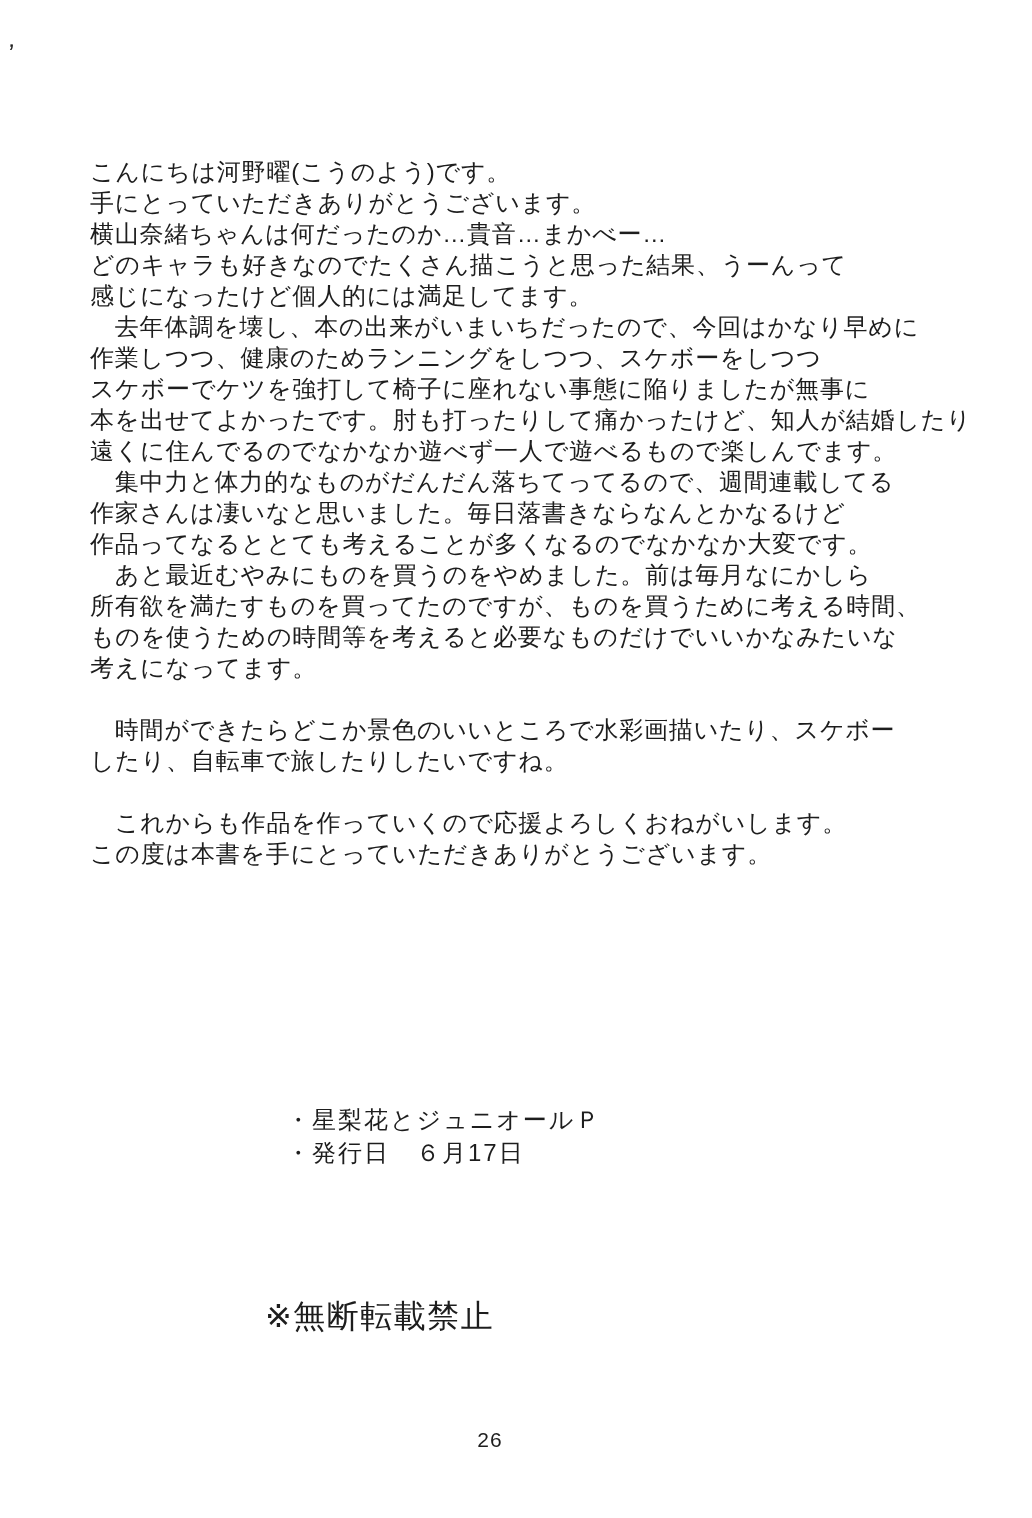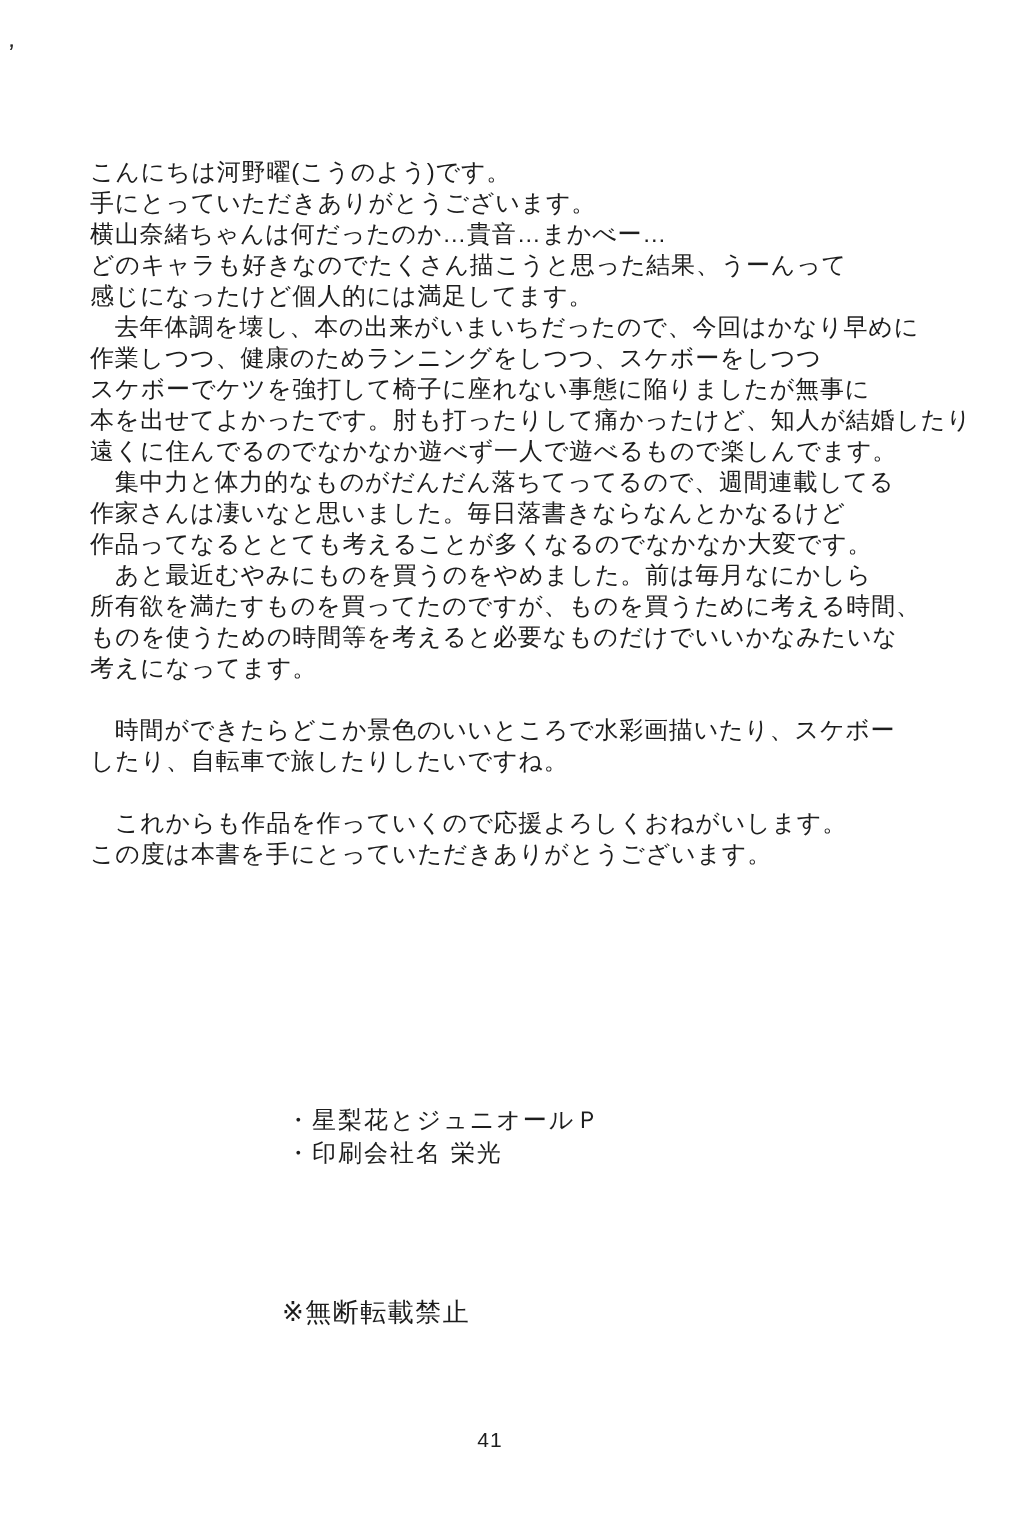--- a/index.html
+++ b/index.html
@@ -47,23 +47,23 @@
     top: 1103px;
     width: 600px;
     font-size: 24px;
     line-height: 33px;
     letter-spacing: 2px;
     white-space: pre;
     color: #1d1d1d;
   }
   .reprint-note {
     position: absolute;
-    left: 282px;
+    left: 265px;
     top: 1295px;
-    font-size: 26px;
+    font-size: 32px;
     letter-spacing: 1.5px;
     white-space: pre;
     color: #1d1d1d;
   }
   .page-number {
     position: absolute;
     left: 0;
     top: 1428px;
     width: 980px;
     text-align: center;
@@ -81,19 +81,19 @@
 </style>
 </head>
 <body>
 
 <div class="page">
 
   <span class="stray-mark">’</span>
 
   <div class="afterword"><div class="tline">こんにちは河野曜(こうのよう)です。</div><div class="tline">手にとっていただきありがとうございます。</div><div class="tline">横山奈緒ちゃんは何だったのか…貴音…まかべー…</div><div class="tline">どのキャラも好きなのでたくさん描こうと思った結果、うーんって</div><div class="tline">感じになったけど個人的には満足してます。</div><div class="tline">　去年体調を壊し、本の出来がいまいちだったので、今回はかなり早めに</div><div class="tline">作業しつつ、健康のためランニングをしつつ、スケボーをしつつ</div><div class="tline">スケボーでケツを強打して椅子に座れない事態に陥りましたが無事に</div><div class="tline">本を出せてよかったです。肘も打ったりして痛かったけど、知人が結婚したり</div><div class="tline">遠くに住んでるのでなかなか遊べず一人で遊べるもので楽しんでます。</div><div class="tline">　集中力と体力的なものがだんだん落ちてってるので、週間連載してる</div><div class="tline">作家さんは凄いなと思いました。毎日落書きならなんとかなるけど</div><div class="tline">作品ってなるととても考えることが多くなるのでなかなか大変です。</div><div class="tline">　あと最近むやみにものを買うのをやめました。前は毎月なにかしら</div><div class="tline">所有欲を満たすものを買ってたのですが、ものを買うために考える時間、</div><div class="tline">ものを使うための時間等を考えると必要なものだけでいいかなみたいな</div><div class="tline">考えになってます。</div><div class="tline">&nbsp;</div><div class="tline">　時間ができたらどこか景色のいいところで水彩画描いたり、スケボー</div><div class="tline">したり、自転車で旅したりしたいですね。</div><div class="tline">&nbsp;</div><div class="tline">　これからも作品を作っていくので応援よろしくおねがいします。</div><div class="tline">この度は本書を手にとっていただきありがとうございます。</div></div>
 
-  <div class="colophon"><div class="tline">・星梨花とジュニオールＰ</div><div class="tline">・印刷会社名 栄光</div></div>
+  <div class="colophon"><div class="tline">・星梨花とジュニオールＰ</div><div class="tline">・発行日　６月17日</div></div>
 
   <div class="reprint-note">※無断転載禁止</div>
 
-  <div class="page-number">41</div>
+  <div class="page-number">26</div>
 
 </div>
 
 </body></html>

